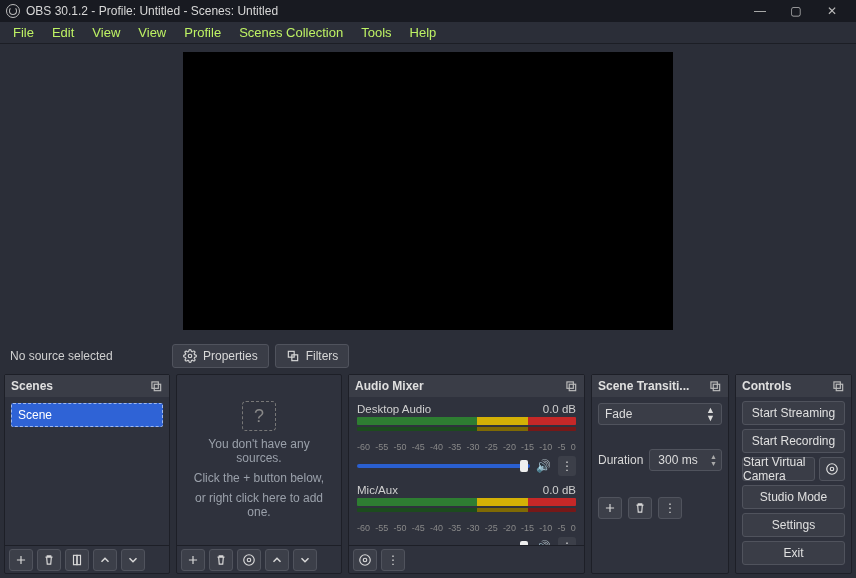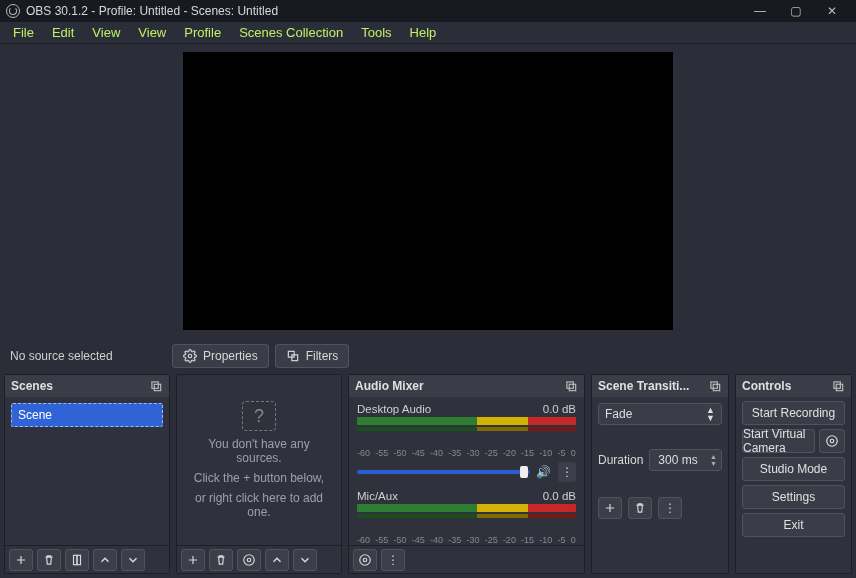--- a/index.html
+++ b/index.html
@@ -24,21 +24,21 @@
 .dock-body { flex: 1; position: relative; padding: 4px; overflow: hidden; }
 .dock-foot { height: 28px; display: flex; align-items: center; gap: 4px; padding: 0 4px; border-top: 1px solid #1d1f27; }
 .iconbtn { width: 24px; height: 22px; background: #3c3f49; border: 1px solid #50535d; border-radius: 3px; display: inline-flex; align-items: center; justify-content: center; color: #d8d8d8; }
 .scene-item { background: #2f63d6; border: 1px dashed #9fb9ef; border-radius: 2px; padding: 4px 6px; color: #fff; margin: 2px; }
 .sources-empty { position: absolute; inset: 0; display: flex; flex-direction: column; align-items: center; justify-content: center; gap: 6px; color: #9aa0aa; text-align: center; padding: 10px; font-size: 12px; }
 .qmark { width: 34px; height: 30px; border: 1.5px dashed #777; border-radius: 4px; display: flex; align-items: center; justify-content: center; font-size: 18px; color: #888; }
 .mix-ch { margin: 2px 4px 8px 4px; }
 .mix-top { display: flex; justify-content: space-between; font-size: 11.5px; color: #d0d0d0; }
 .meter { height: 8px; margin-top: 2px; border-radius: 1px; background: linear-gradient(to right, #2e7d32 0%, #2e7d32 55%, #d4b106 55%, #d4b106 78%, #c62828 78%, #c62828 100%); position: relative; }
 .meter.dim { filter: brightness(0.6); height: 4px; }
-.ticks { display: flex; justify-content: space-between; font-size: 9px; color: #888; margin-top: 17px; }
+.ticks { display: flex; justify-content: space-between; font-size: 9px; color: #888; margin-top: 11px; }
 .sliderrow { display: flex; align-items: center; gap: 6px; margin-top: 4px; }
 .slider { flex: 1; height: 4px; background: #2a5fd0; border-radius: 2px; position: relative; }
 .slider .knob { position: absolute; right: 2px; top: -4px; width: 8px; height: 12px; background: #eee; border-radius: 2px; }
 .spk { width: 16px; text-align: center; }
 .kebab { width: 18px; height: 20px; background: #3c3f49; border-radius: 3px; display: flex; align-items: center; justify-content: center; }
 .trans-body { padding: 6px; display: flex; flex-direction: column; gap: 24px; }
 .select { background: #3a3d47; border: 1px solid #50535d; border-radius: 3px; height: 22px; display: flex; align-items: center; padding: 0 6px; justify-content: space-between; color: #ddd; }
 .durrow { display: flex; align-items: center; gap: 6px; }
 .spin { background: #3a3d47; border: 1px solid #50535d; border-radius: 3px; height: 22px; display: flex; align-items: center; padding: 0 4px 0 8px; gap: 6px; color: #ddd; flex: 1; justify-content: space-between; }
 .spinarrows { display: flex; flex-direction: column; font-size: 7px; line-height: 7px; color: #aaa; }
@@ -312,20 +312,21 @@
       <span>Controls</span>
       <span class="spacer"></span>
       <span class="popicon">
           <svg viewBox="0 0 24 24" fill="none" stroke="currentColor" stroke-width="2">
             <rect x="5" y="5" width="11" height="11"></rect>
             <rect x="9" y="9" width="11" height="11"></rect>
           </svg>
         </span>
     </div>
     <div class="ctrl-body">
+      <div class="actbtn">Start Streaming</div>
       <div class="actbtn">Start Recording</div>
       <div class="vc-row">
         <div class="actbtn">Start Virtual Camera</div>
         <div class="actbtn gear">
             <span>
               <svg viewBox="0 0 24 24" fill="none" stroke="currentColor" stroke-width="2">
                 <circle cx="12" cy="12" r="3"></circle>
                 <circle cx="12" cy="12" r="9"></circle>
               </svg>
             </span>

